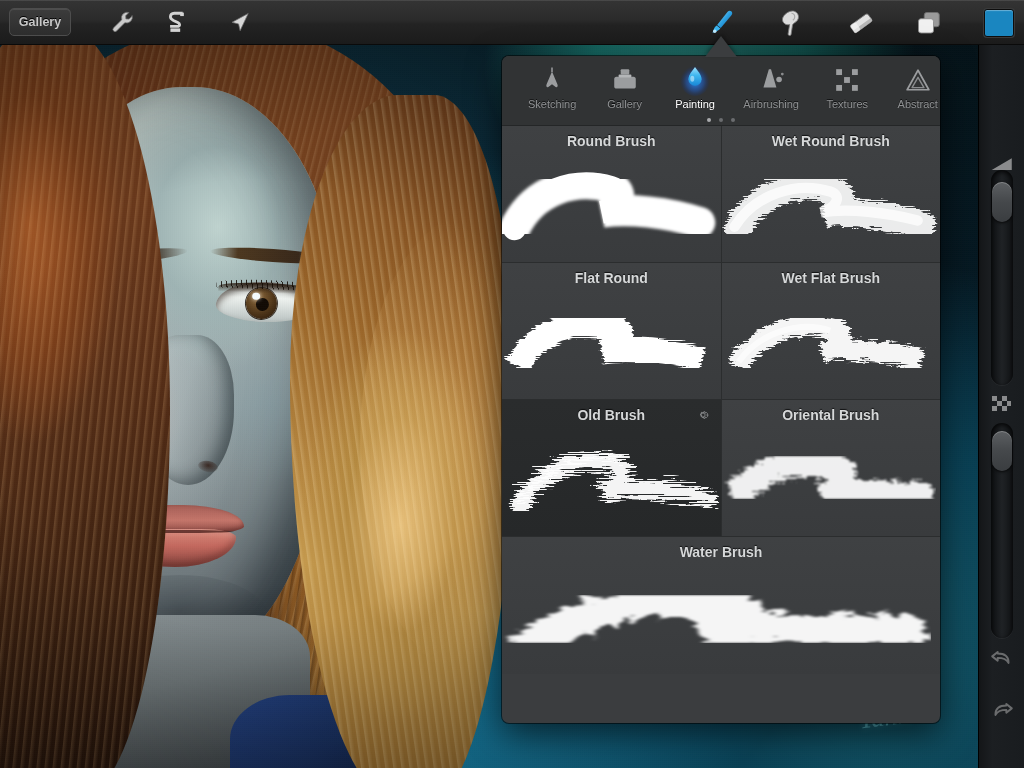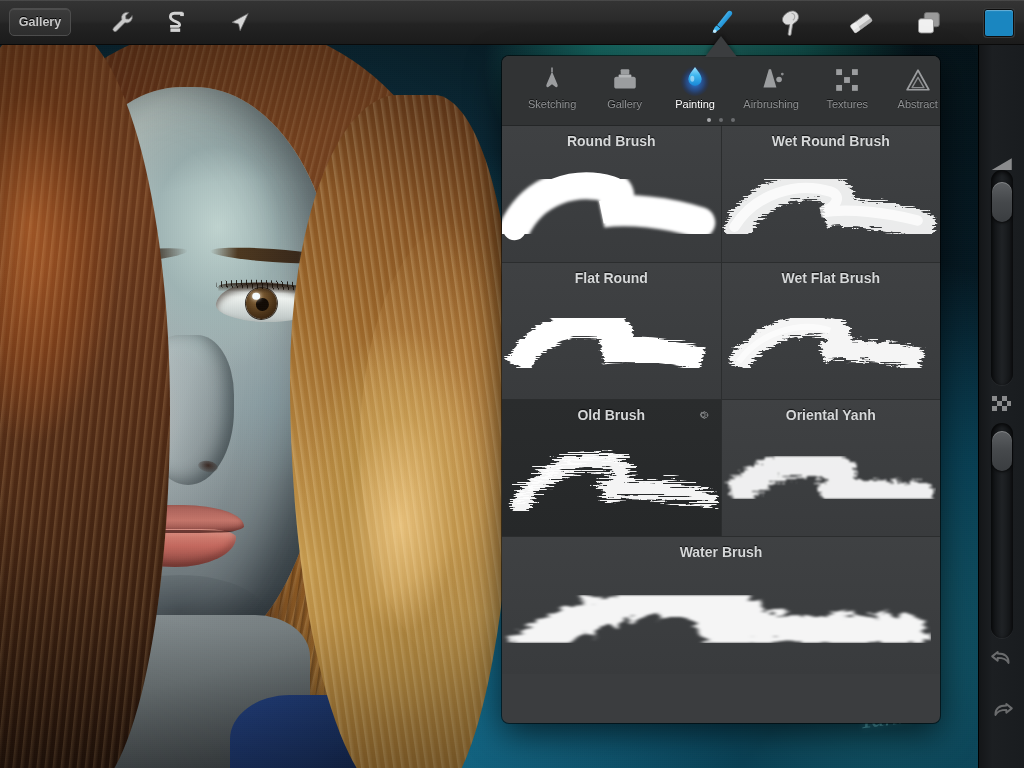--- a/index.html
+++ b/index.html
@@ -599,21 +599,21 @@
           <div class="stroke">
             <svg viewBox="0 0 210 110" preserveAspectRatio="none">
               <g filter="url(#f-old)">
                 <path d="M12 80 C34 40 74 26 108 38 C120 44 110 58 92 64 C120 58 160 62 194 70" stroke="#ffffff" stroke-width="17" fill="none" stroke-linecap="round" opacity=".95"></path>
                 <path d="M14 74 C38 36 78 24 110 34" stroke="#fff" stroke-width="5" fill="none" opacity=".8"></path>
               </g>
             </svg>
           </div>
         </div>
         <div class="cell">
-          <div class="cell-title">Oriental Yanh</div>
+          <div class="cell-title">Oriental Brush</div>
           <div class="stroke">
             <svg viewBox="0 0 210 110" preserveAspectRatio="none">
               <g filter="url(#f-orient)" opacity=".92">
                 <path d="M16 62 C40 42 74 30 106 40 C120 46 112 62 94 70 C120 64 158 66 188 68" stroke="#ffffff" stroke-width="26" fill="none" stroke-linecap="round"></path>
               </g>
             </svg>
           </div>
         </div>
       </div>
 

